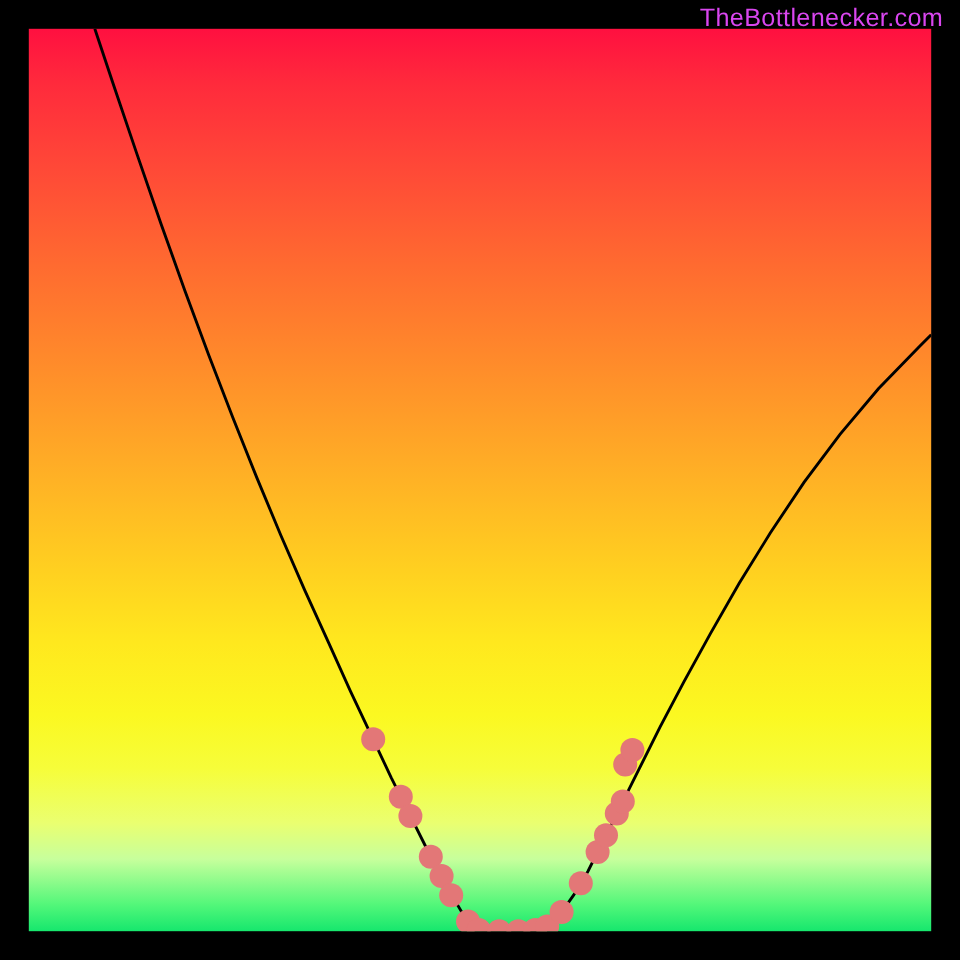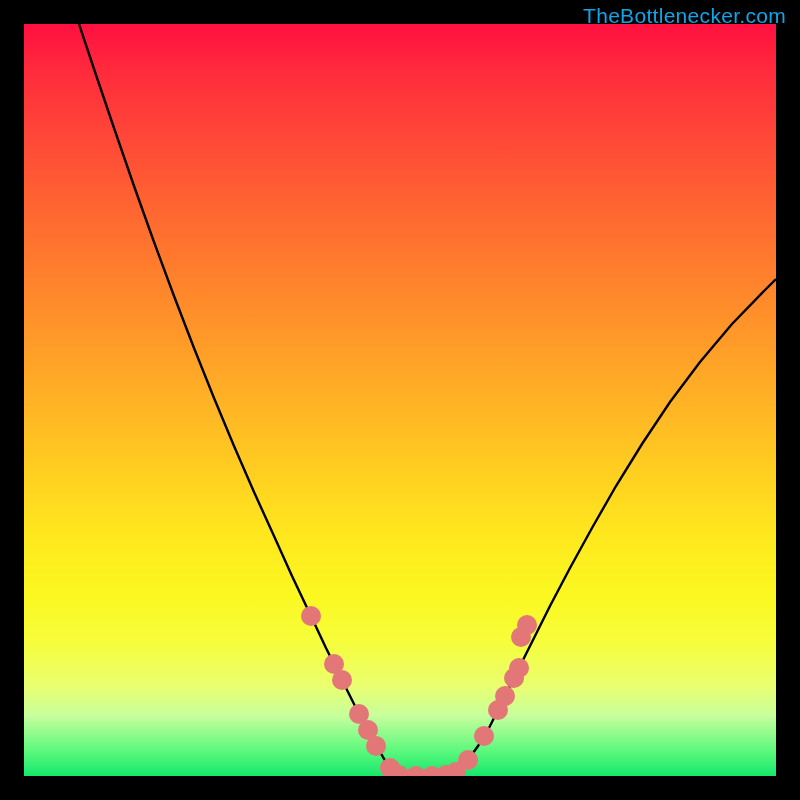--- a/index.html
+++ b/index.html
@@ -38,21 +38,21 @@
       #c7ff9c 92%,
       #54f77a 97%,
       #16e76d 100%
     );
     overflow: hidden;
   }
   .watermark {
     position: absolute;
     top: 4px;
     right: 14px;
-    color: #0ea5e9;
+    color: #d946ef;
     font-size: 21px;
     font-weight: 500;
     letter-spacing: 0.3px;
     user-select: none;
   }
   svg.curve {
     position: absolute;
     left: 0;
     top: 0;
     width: 752px;

